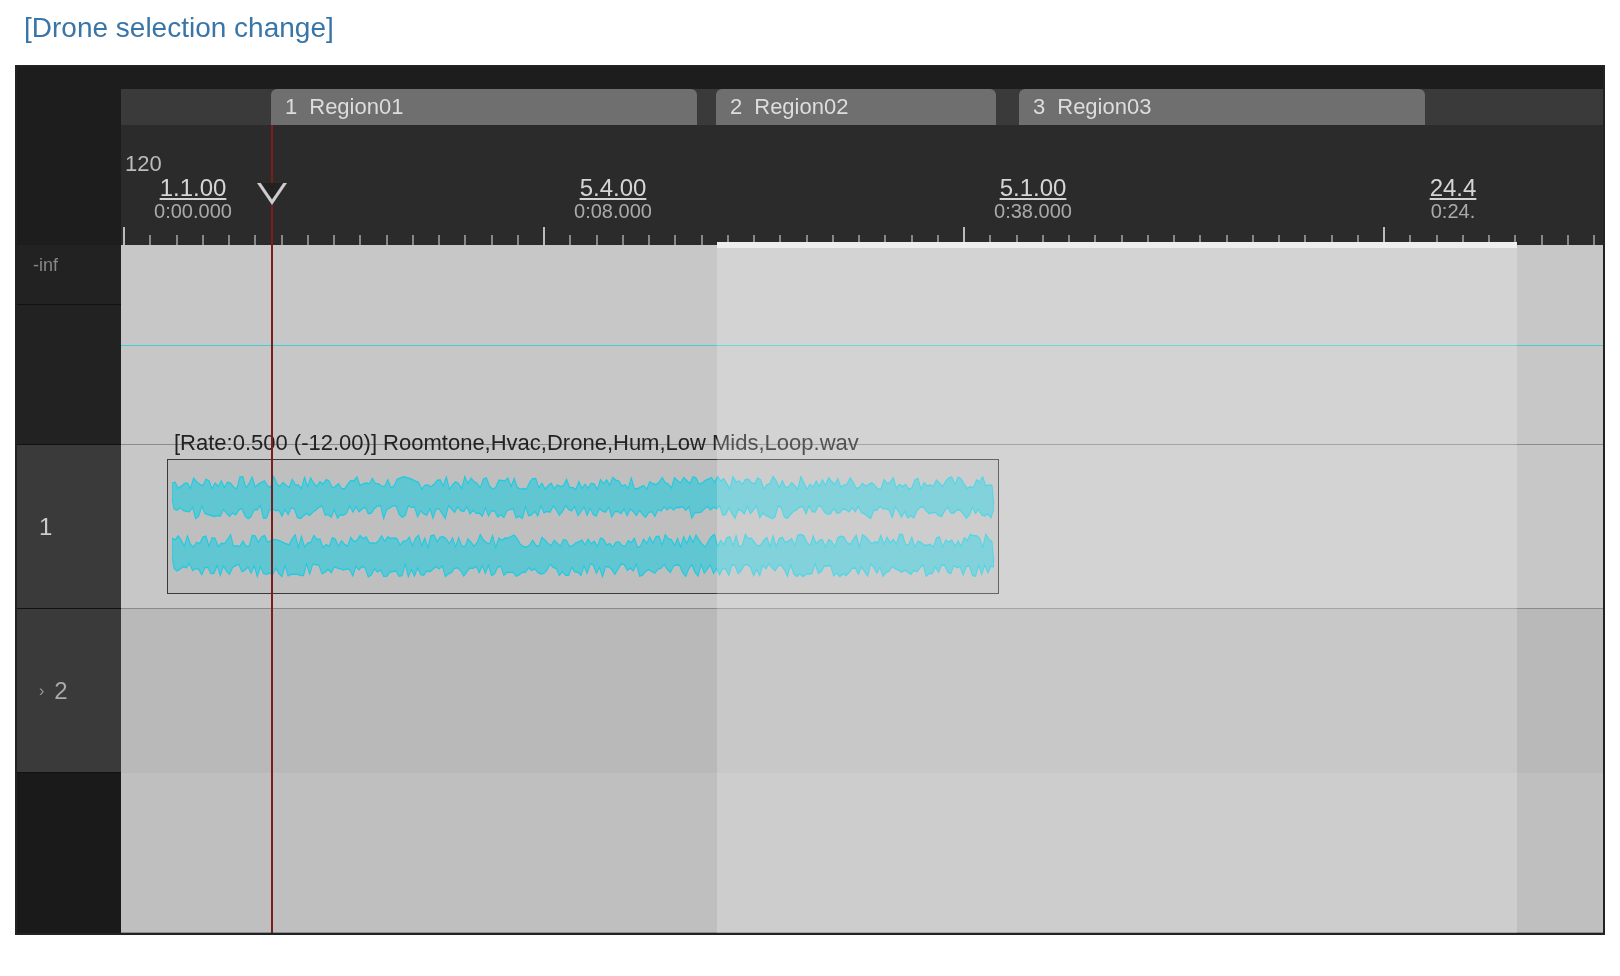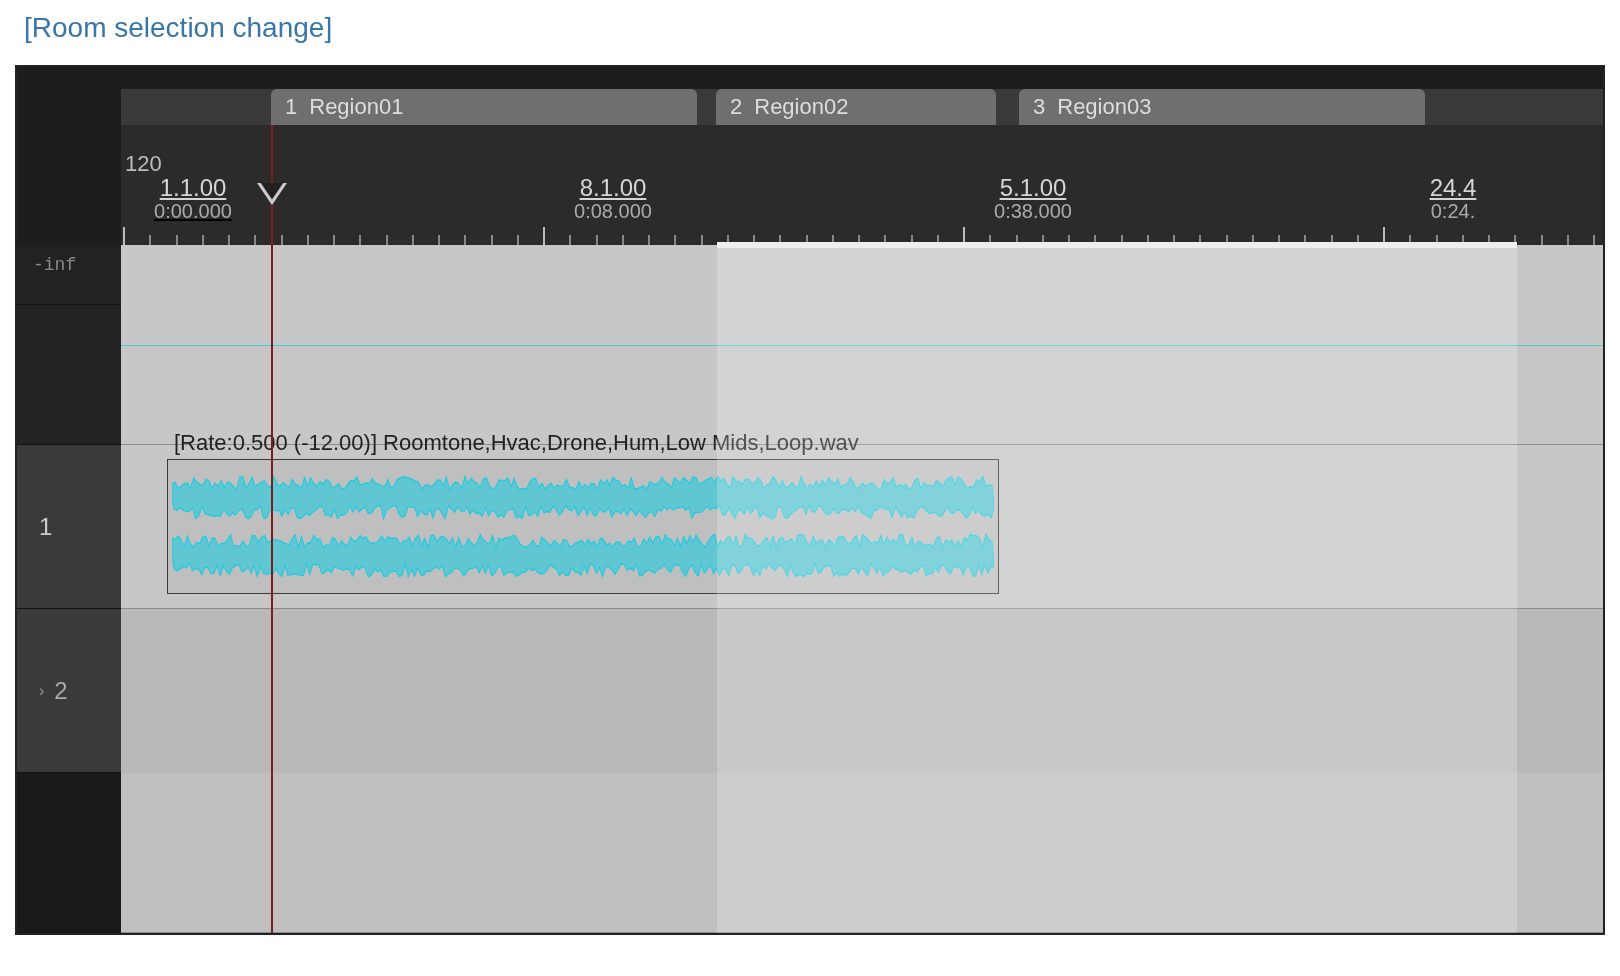--- a/index.html
+++ b/index.html
@@ -169,21 +169,20 @@
     bottom: 0;
     background: #1a1a1a;
   }
   .track-gain {
     height: 60px;
     color: #888;
     font-size: 18px;
     padding: 10px 0 0 16px;
     background: #222;
     border-bottom: 1px solid #111;
-    font-family: Liberation Mono, monospace;
   }
   .track-icons {
     height: 140px;
     background: #222;
     border-bottom: 1px solid #111;
   }
   .track-header {
     height: 164px;
     background: #3a3a3a;
     border-bottom: 1px solid #111;
@@ -269,21 +268,21 @@
   .flatline{
     position:absolute;
     left:4px;right:4px;
     height:1px;
     background:#5a97a8;
   }
 </style>
 </head>
 <body>
 
-<div class="title-bar">[Room selection change]</div>
+<div class="title-bar">[Drone selection change]</div>
 
 <div class="daw-frame">
 
   <div class="region-row">
     <div class="region-marker" style="left:150px;width:426px;">
       <span class="num">1</span>
       <span>Region01</span>
       <span class="line-left"></span>
         <span class="line-right"></span>
     </div>
@@ -355,26 +354,26 @@
         <div class="major" style="left: 1262px;"></div>
         <div class="minor" style="left: 1288.25px;"></div>
         <div class="minor" style="left: 1314.5px;"></div>
         <div class="minor" style="left: 1340.75px;"></div>
         <div class="minor" style="left: 1367px;"></div>
         <div class="minor" style="left: 1393.25px;"></div>
         <div class="minor" style="left: 1419.5px;"></div>
         <div class="minor" style="left: 1445.75px;"></div>
         <div class="minor" style="left: 1472px;"></div>
       </div>
-    <div class="ruler-mark" style="left:2px;bottom:22px;text-decoration:underline;">
+    <div class="ruler-mark" style="left:2px;bottom:22px;">
       <div class="beat">1.1.00</div>
       <div class="time">0:00.000</div>
     </div>
     <div class="ruler-mark" style="left:422px;bottom:22px;">
-      <div class="beat">8.1.00</div>
+      <div class="beat">5.4.00</div>
       <div class="time">0:08.000</div>
     </div>
     <div class="ruler-mark" style="left:842px;bottom:22px;">
       <div class="beat">5.1.00</div>
       <div class="time">0:38.000</div>
     </div>
     <div class="ruler-mark" style="left:1262px;bottom:22px;">
       <div class="beat">24.4</div>
       <div class="time">0:24.</div>
     </div>

